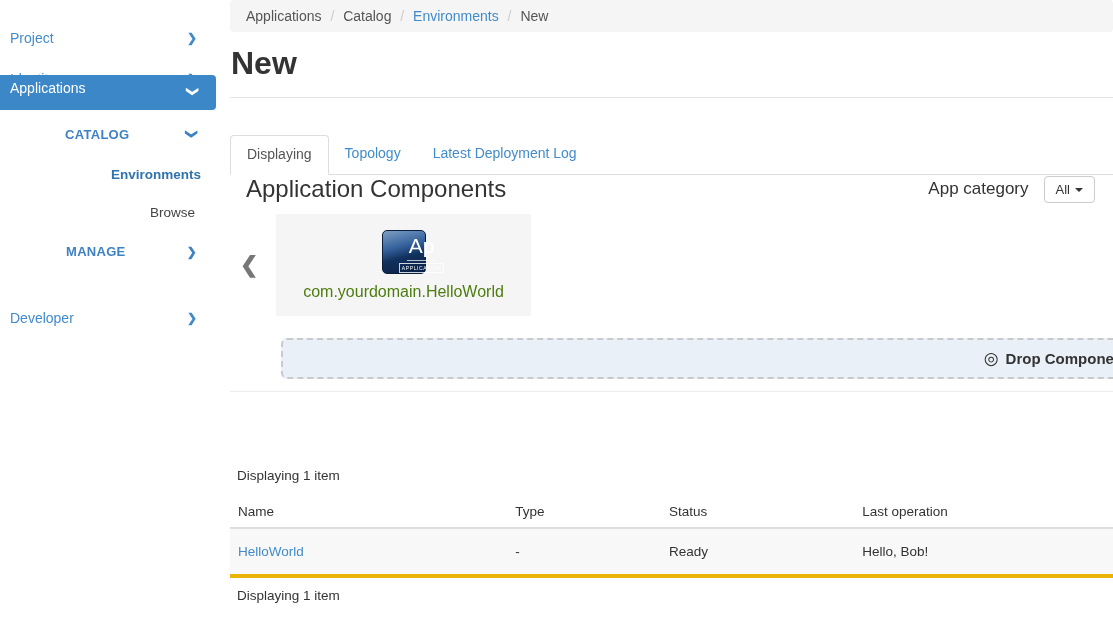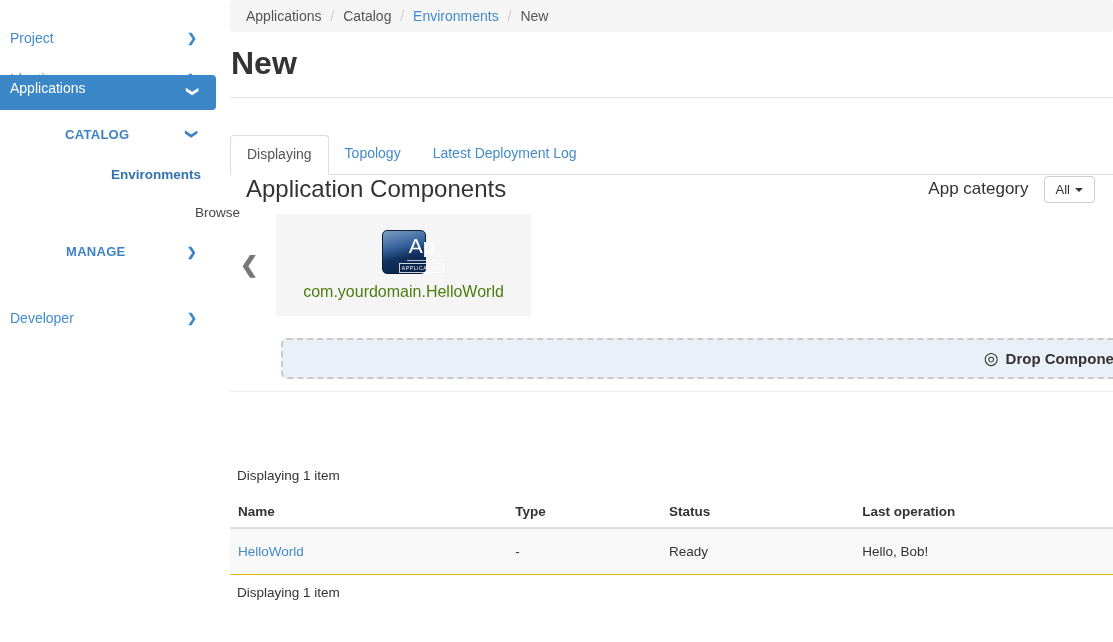--- a/index.html
+++ b/index.html
@@ -17,21 +17,21 @@
   .nav-project { top:1px; }
   .nav-identity { top:42px; }
   .nav-applications { top:75px; height:35px; background:#3b87c8; color:#fff;
                       border-radius:0 4px 4px 0; line-height:27px; }
   .nav-applications .chev { color:#fff; }
   .nav-catalog { top:123px; color:#3f82c4; font-weight:bold; font-size:13px;
                  padding:4px 10px 4px 65px; letter-spacing:.3px; }
   .nav-catalog .chev { color:#3f82c4; }
   .nav-environments { top:163px; color:#3173ad; font-weight:bold; font-size:13.5px;
                       text-align:right; padding:4px 15px 4px 10px; }
-  .nav-browse { top:201px; color:#444; font-size:13.5px; text-align:right; padding:4px 21px 4px 8px;margin-left:45px; }
+  .nav-browse { top:201px; color:#444; font-size:13.5px; text-align:right; padding:4px 21px 4px 8px; }
   .nav-manage { top:240px; color:#3f82c4; font-weight:bold; font-size:13px;
                 padding:4px 10px 4px 66px; letter-spacing:.3px; }
   .nav-manage .chev { color:#3f82c4; }
   .nav-developer { top:281px; }
 
   
   .main { position:absolute; left:230px; top:0; width:883px; height:642px; }
 
   .breadcrumb { background:#f5f5f5; border-radius:4px;
                 padding:8px 16px; font-size:14px; color:#555; }
@@ -76,23 +76,23 @@
   .dropzone { margin-left:51px; margin-top:22px; width:1594px; height:41px;
               background:#e9f0f7; border:2px dashed #c9c9c9; border-radius:6px;
               display:flex; align-items:center; justify-content:center;
               font-size:15px; font-weight:bold; color:#333; }
   .drop-icon { font-size:17px; margin-right:7px; font-weight:normal; }
 
   .panel-rule { border:none; border-top:1px solid #eee; margin-top:12px; }
 
   .tbl-count-top { margin-top:76px; font-size:13.5px; color:#333; padding-left:7px; }
   table.items { width:100%; border-collapse:collapse; margin-top:13px; font-size:13.5px; }
-  table.items th { text-align:left; font-weight:bold; color:#333; padding:8px;
+  table.items th { text-align:left; font-weight:normal; color:#333; padding:8px;
                    border-bottom:2px solid #ddd; }
-  table.items td { padding:15px 8px; border-bottom:1px solid #eab308; background:#f8f8f8; color:#333; }
+  table.items td { padding:15px 8px; border-bottom:4px solid #eab308; background:#f8f8f8; color:#333; }
   .col-name { width:31.4%; } .col-type { width:17.4%;margin-top:48px; } .col-status { width:21.9%; }
   td .row-link { color:#428bca; cursor:pointer; }
   .tbl-count-bottom { margin-top:10px; font-size:13.5px; color:#333; padding-left:7px; }
 </style>
 </head>
 <body>
 
 <div class="sidebar">
   <div class="nav-item lvl1 nav-project">
     <span>Project</span>

